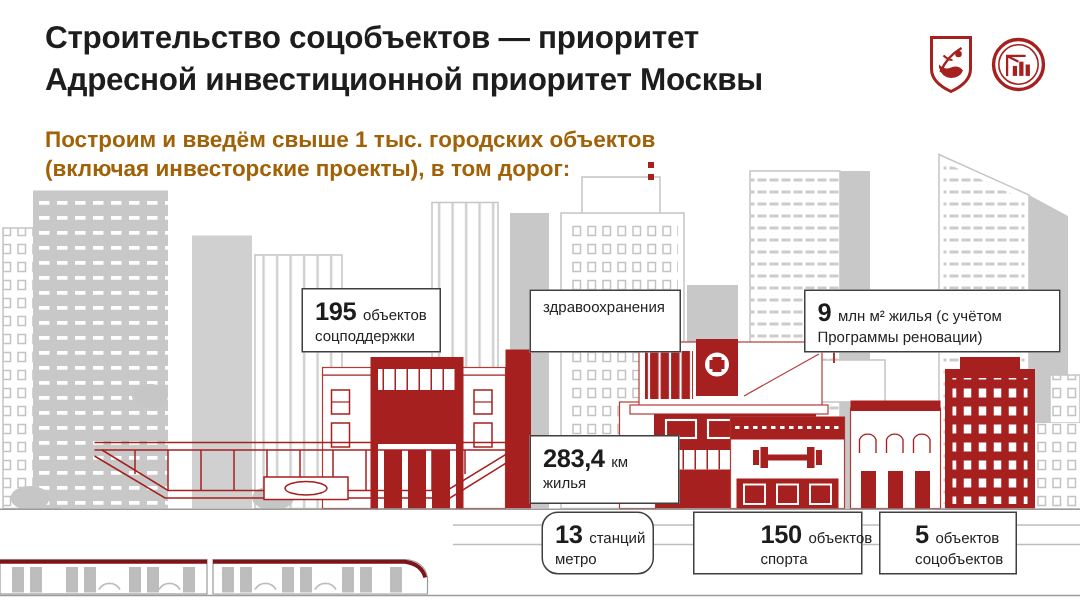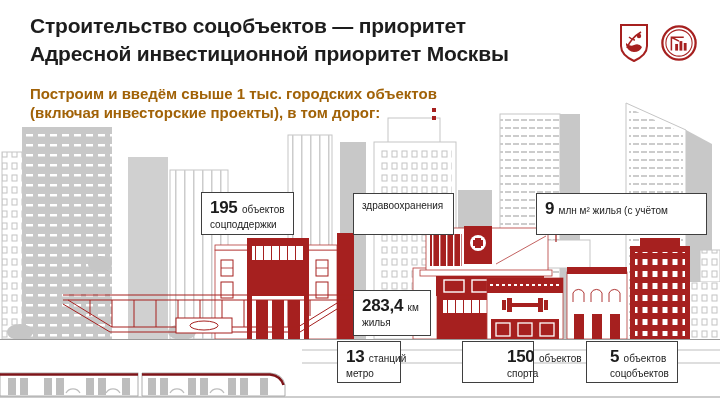--- a/index.html
+++ b/index.html
@@ -255,35 +255,36 @@
     <div class="l2">соцподдержки</div>
   </div>
 
   <div class="callout" style="left:353px;top:193px;width:101px;height:42px;">
     <div class="l2">здравоохранения</div>
   </div>
 
   <div class="callout" style="left:536px;top:193px;width:171px;height:42px;">
     <div class="l1"><span class="num">9</span>
       <span class="unit">млн м² жилья (с учётом</span></div>
-  </div>
-
-  <div class="callout" style="left:353px;top:290px;width:78px;height:46px;">
+    <div class="l2">Программы реновации)</div>
+  </div>
+
+  <div class="callout" style="left:353px;top:290px;width:100px;height:46px;">
     <div class="l1"><span class="num">283,4</span>
       <span class="unit">км</span></div>
     <div class="l2">жилья</div>
   </div>
 
-  <div class="callout" style="left:337px;top:341px;width:64px;height:42px;">
+  <div class="callout" style="left:361px;top:341px;width:75px;height:42px;border-radius:11px;">
     <div class="l1"><span class="num">13</span>
       <span class="unit">станций</span></div>
     <div class="l2">метро</div>
   </div>
 
-  <div class="callout" style="left:462px;top:341px;width:72px;height:42px;padding-left:44px;">
+  <div class="callout" style="left:462px;top:341px;width:113px;height:42px;padding-left:44px;">
     <div class="l1"><span class="num">150</span>
       <span class="unit">объектов</span></div>
     <div class="l2">спорта</div>
   </div>
 
   <div class="callout" style="left:586px;top:341px;width:92px;height:42px;padding-left:23px;">
     <div class="l1"><span class="num">5</span>
       <span class="unit">объектов</span></div>
     <div class="l2">соцобъектов</div>
   </div>

